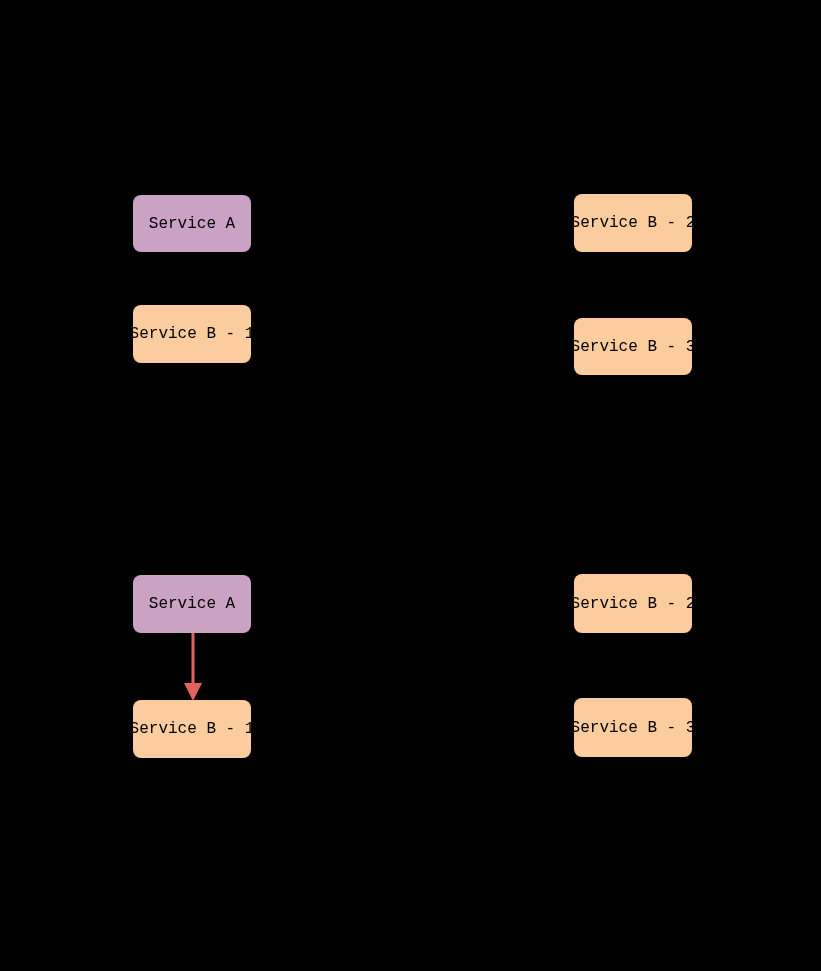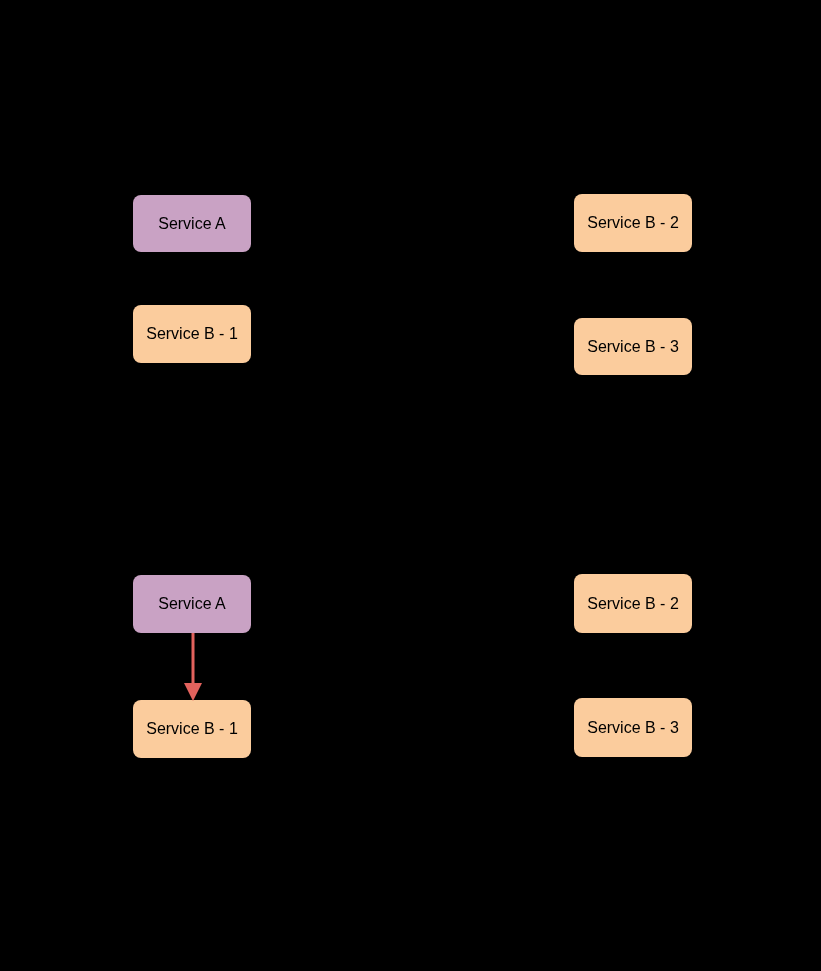--- a/index.html
+++ b/index.html
@@ -5,21 +5,21 @@
   html, body {
     margin: 0;
     padding: 0;
     background: #000000;
   }
   .diagram {
     position: relative;
     width: 821px;
     height: 971px;
     overflow: hidden;
-    font-family: Liberation Sans, sans-serif;
+    font-family: Liberation Mono, monospace;
   }
   .node {
     position: absolute;
     width: 118px;
     height: 57px;
     border-radius: 8px;
     display: flex;
     align-items: center;
     justify-content: center;
     box-sizing: border-box;

